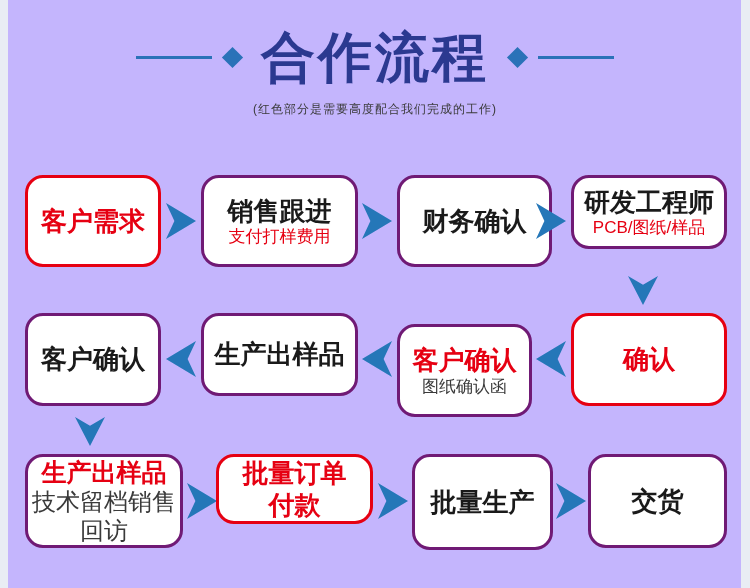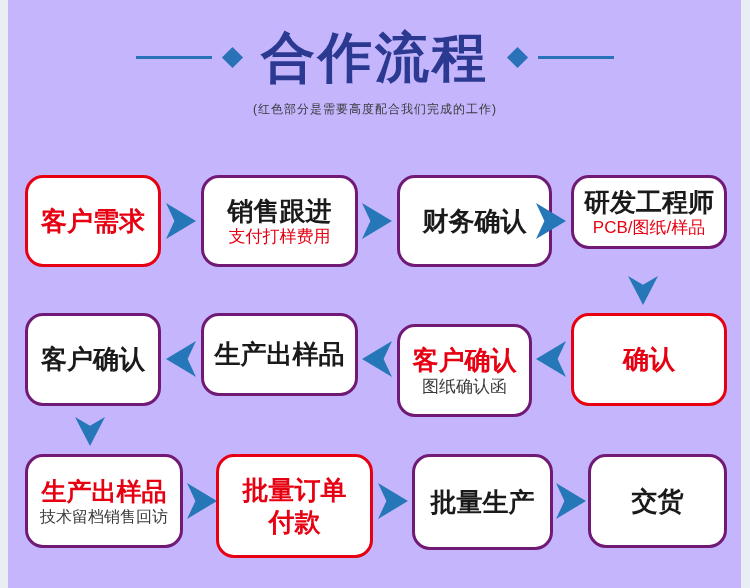--- a/index.html
+++ b/index.html
@@ -41,21 +41,21 @@
     box-sizing: border-box; text-align: center;
   }
   .box.blue { border: 3px solid #701a75; }
   .box.red  { border: 3px solid #e60012; }
   .t  { font-size: 26px; font-weight: 700; color: #1a1a1a; line-height: 1.25; }
   .t.red  { color: #e60012; }
   .sub { font-size: 17px; line-height: 1.2; }
   .sub.red  { color: #e60012; }
   .sub.dark { color: #3a3a3a; }
   .t.small { font-size: 25px; }
-  .sub.wide { font-size: 16px; letter-spacing: 0; }
+  .sub.wide { font-size: 24px; letter-spacing: 0; }
 
   
   .ar, .al, .ad { position: absolute; background: #2577b8; }
   .ar { width: 30px; height: 36px; clip-path: polygon(0 0, 100% 50%, 0 100%, 28% 50%); }
   .al { width: 30px; height: 36px; clip-path: polygon(100% 0, 0 50%, 100% 100%, 72% 50%); }
   .ad { width: 30px; height: 29px; clip-path: polygon(0 0, 50% 30%, 100% 0, 50% 100%); }
 </style>
 </head>
 <body>
 
@@ -119,21 +119,21 @@
   </div>
 
   <span class="ad" style="left:75px; top:417px;"></span>
 
   <div class="box blue" style="left:25px; top:454px; width:158px; height:94px;">
     <div class="t red small">生产出样品</div>
     <div class="sub dark wide">技术留档销售回访</div>
   </div>
   <span class="ar" style="left:187px; top:483px;"></span>
 
-  <div class="box red" style="left:216px; top:454px; width:157px; height:104px;">
+  <div class="box red" style="left:216px; top:454px; width:157px; height:70px;">
     <div class="t red">批量订单</div>
     <div class="t red">付款</div>
   </div>
   <span class="ar" style="left:378px; top:483px;"></span>
 
   <div class="box blue" style="left:412px; top:454px; width:141px; height:96px;">
     <div class="t">批量生产</div>
   </div>
   <span class="ar" style="left:556px; top:483px;"></span>
 

